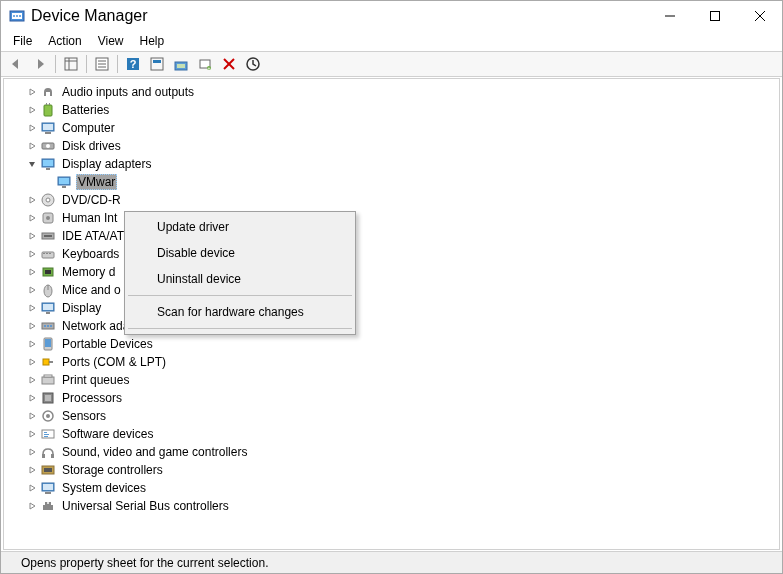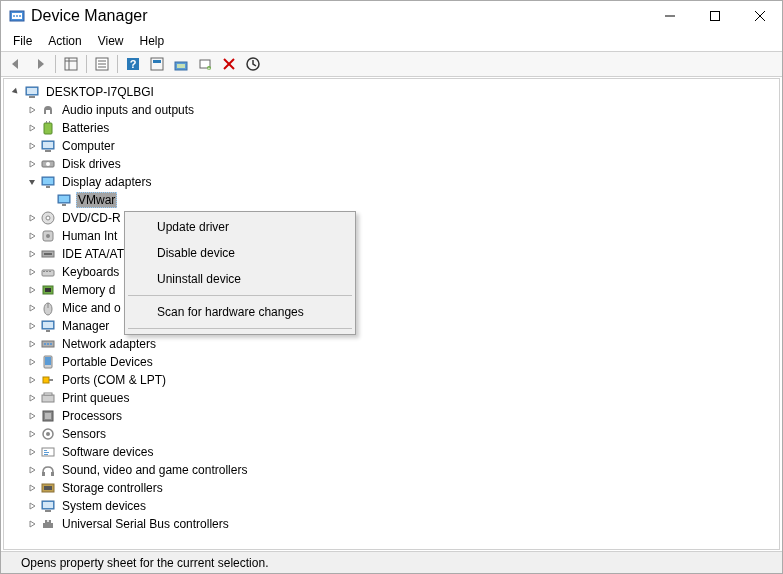--- a/index.html
+++ b/index.html
@@ -144,35 +144,20 @@
       <svg width="16" height="16">
         <circle cx="8" cy="8" r="6" fill="none" stroke="#333" stroke-width="1.5"></circle>
         <path d="M8 4 L8 8 L11 10" fill="none" stroke="#333" stroke-width="1.5"></path>
       </svg>
     </div>
 </div>
 
 <div class="content">
   <div class="tree">
 
-    <div class="tree-row indent0">
-      <span class="expander">
-          <svg width="10" height="10">
-            <path d="M2 2 L7 5 L2 8 Z" fill="#555" transform="rotate(45 5 5)"></path>
-          </svg>
-        </span>
-      <span class="node-icon">
-          <svg width="16" height="16">
-            <rect x="2" y="3" width="12" height="8" fill="#5b9bd5" stroke="#3a6ea5"></rect>
-            <rect x="3" y="4" width="10" height="6" fill="#d4e7f7"></rect>
-            <rect x="5" y="12" width="6" height="2" fill="#888"></rect>
-          </svg>
-        </span>
-      <span class="label">DESKTOP-I7QLBGI</span>
-    </div>
 
     <div id="cat-container">
         <div class="tree-row indent1">
           <span class="expander">
             <svg width="10" height="10">
               <path d="M3 2 L8 5 L3 8 Z" fill="none" stroke="#888" stroke-width="1"></path>
             </svg>
           </span>
           <span class="node-icon">
             <svg width="16" height="16">
@@ -343,21 +328,21 @@
               <path d="M3 2 L8 5 L3 8 Z" fill="none" stroke="#888" stroke-width="1"></path>
             </svg>
           </span>
           <span class="node-icon">
             <svg width="16" height="16">
               <rect x="2" y="3" width="12" height="8" fill="#5b9bd5" stroke="#3a6ea5"></rect>
               <rect x="3" y="4" width="10" height="6" fill="#d4e7f7"></rect>
               <rect x="6" y="12" width="4" height="2" fill="#888"></rect>
             </svg>
           </span>
-          <span class="label">Manager</span>
+          <span class="label">Display</span>
         </div>
         <div class="tree-row indent1">
           <span class="expander">
             <svg width="10" height="10">
               <path d="M3 2 L8 5 L3 8 Z" fill="none" stroke="#888" stroke-width="1"></path>
             </svg>
           </span>
           <span class="node-icon">
             <svg width="16" height="16">
               <rect x="2" y="5" width="12" height="6" fill="#b0b0b0" stroke="#777"></rect>

